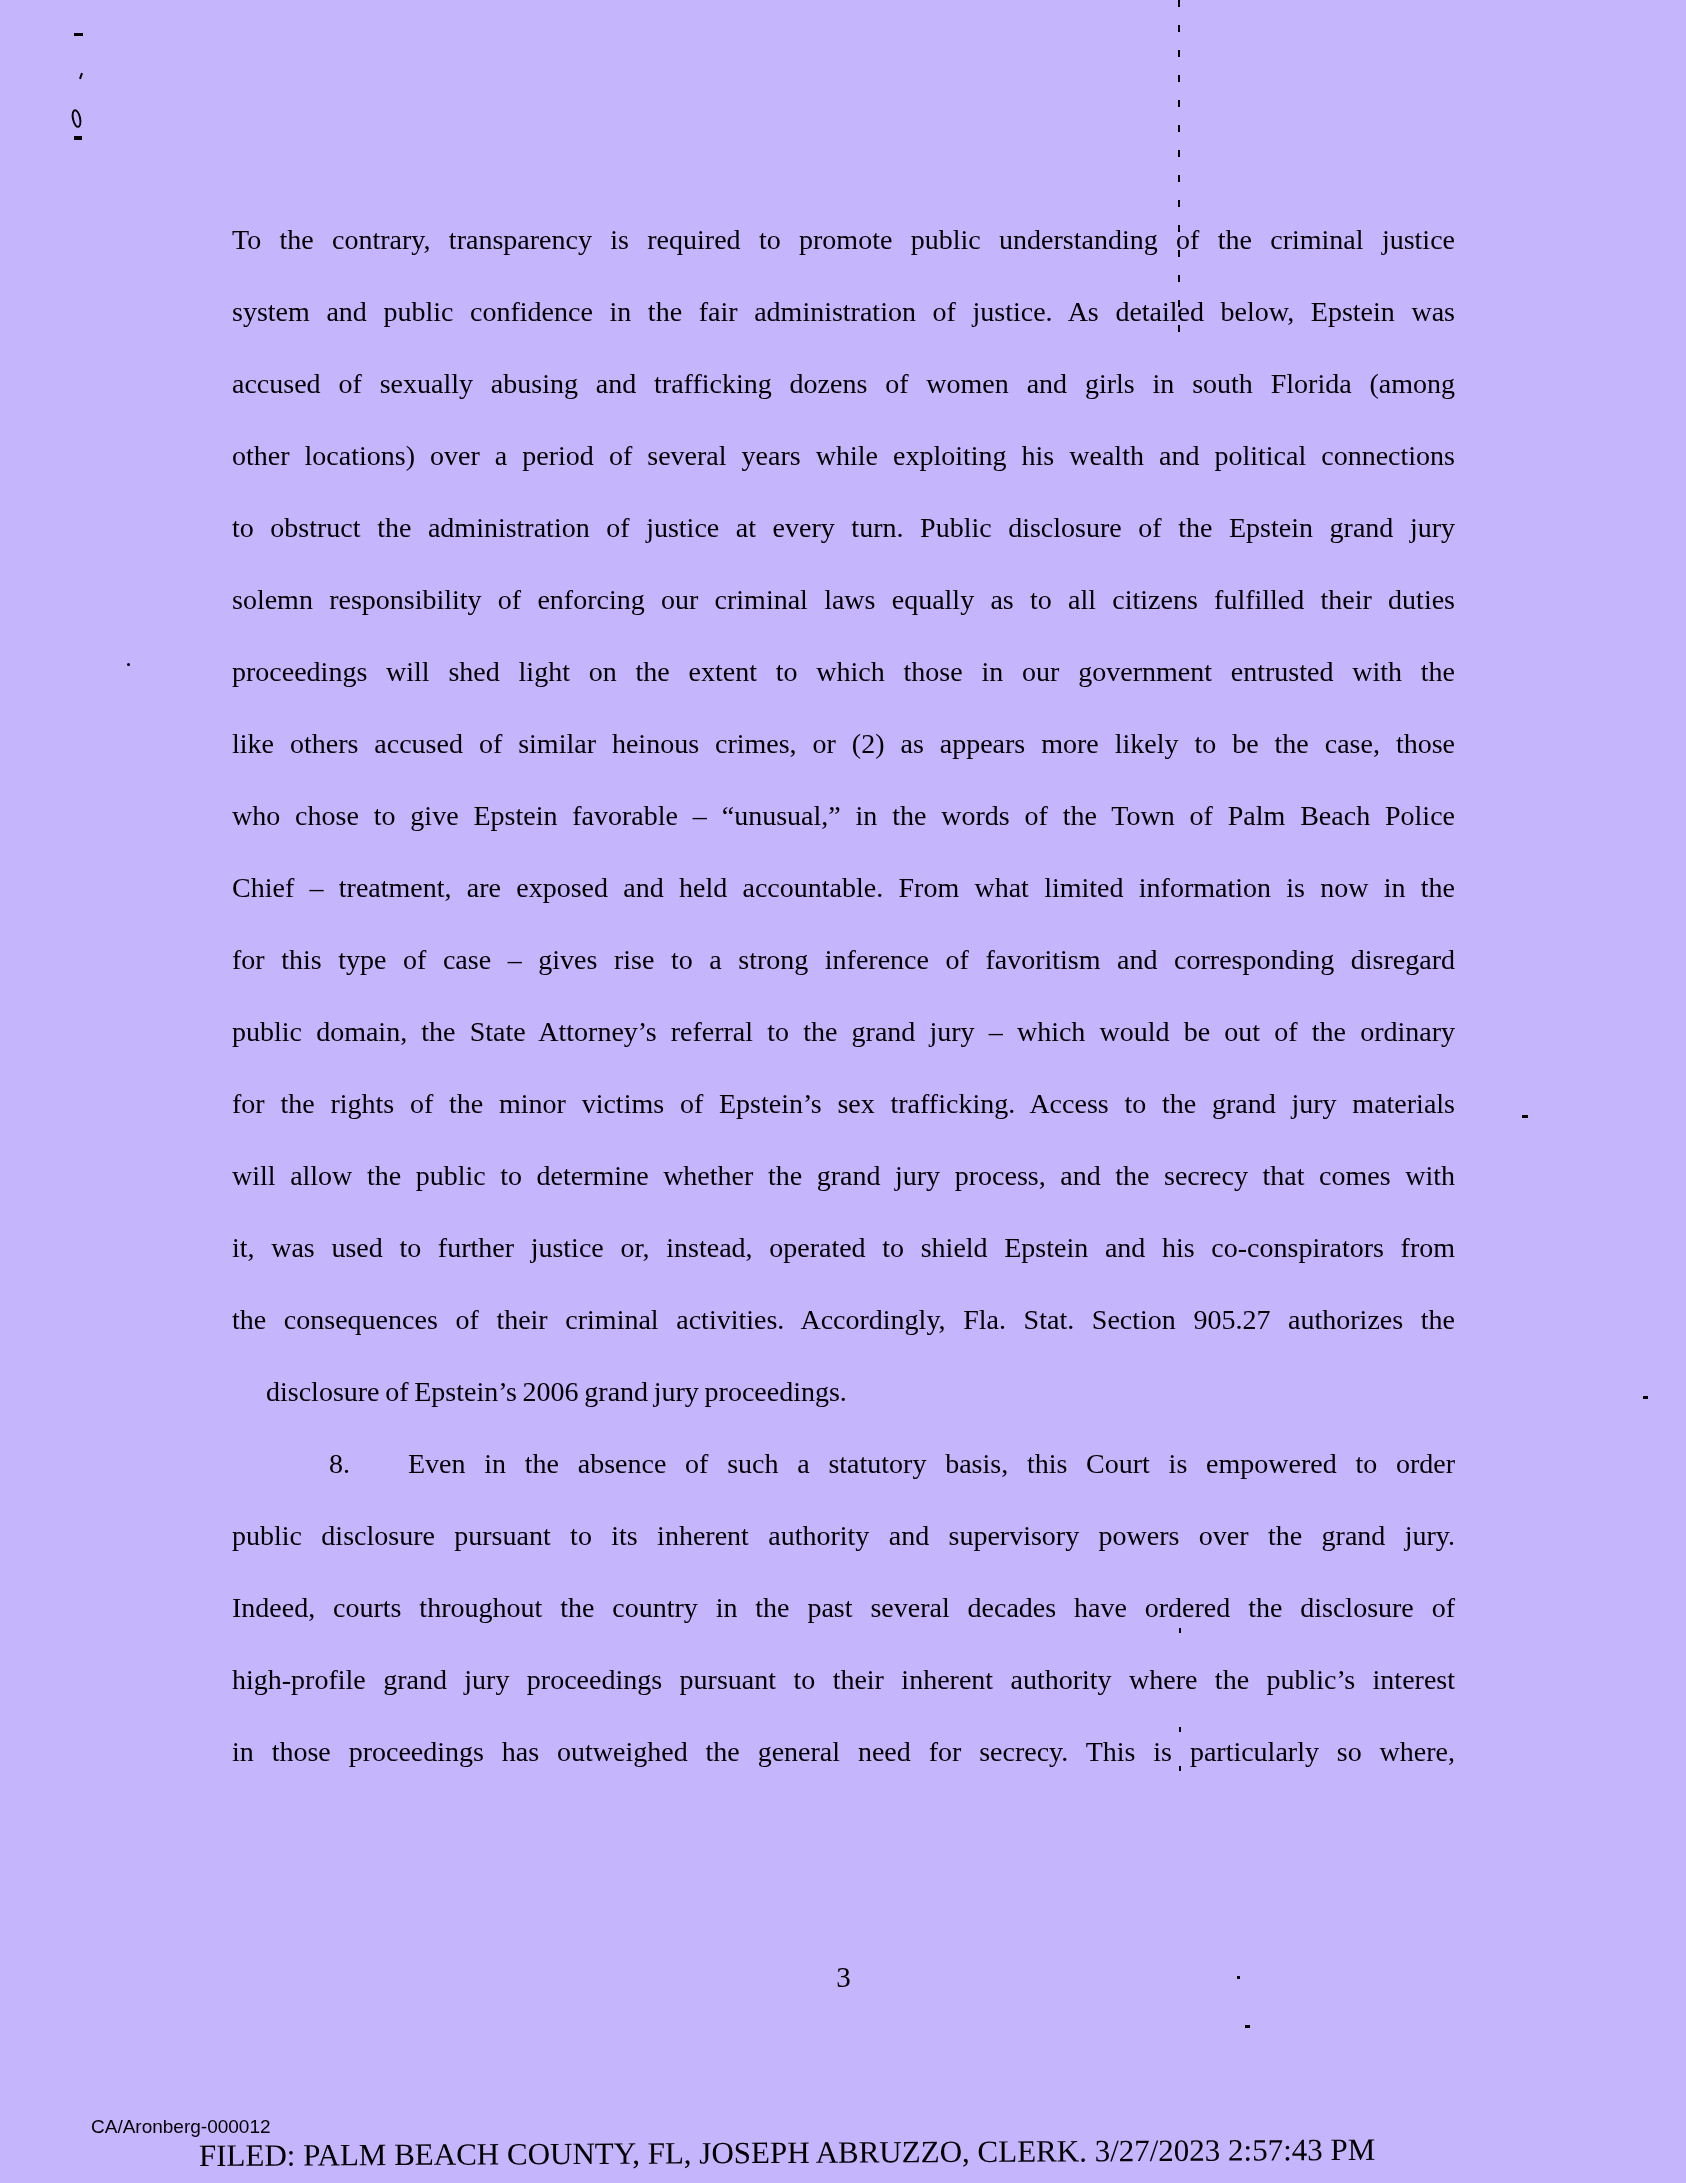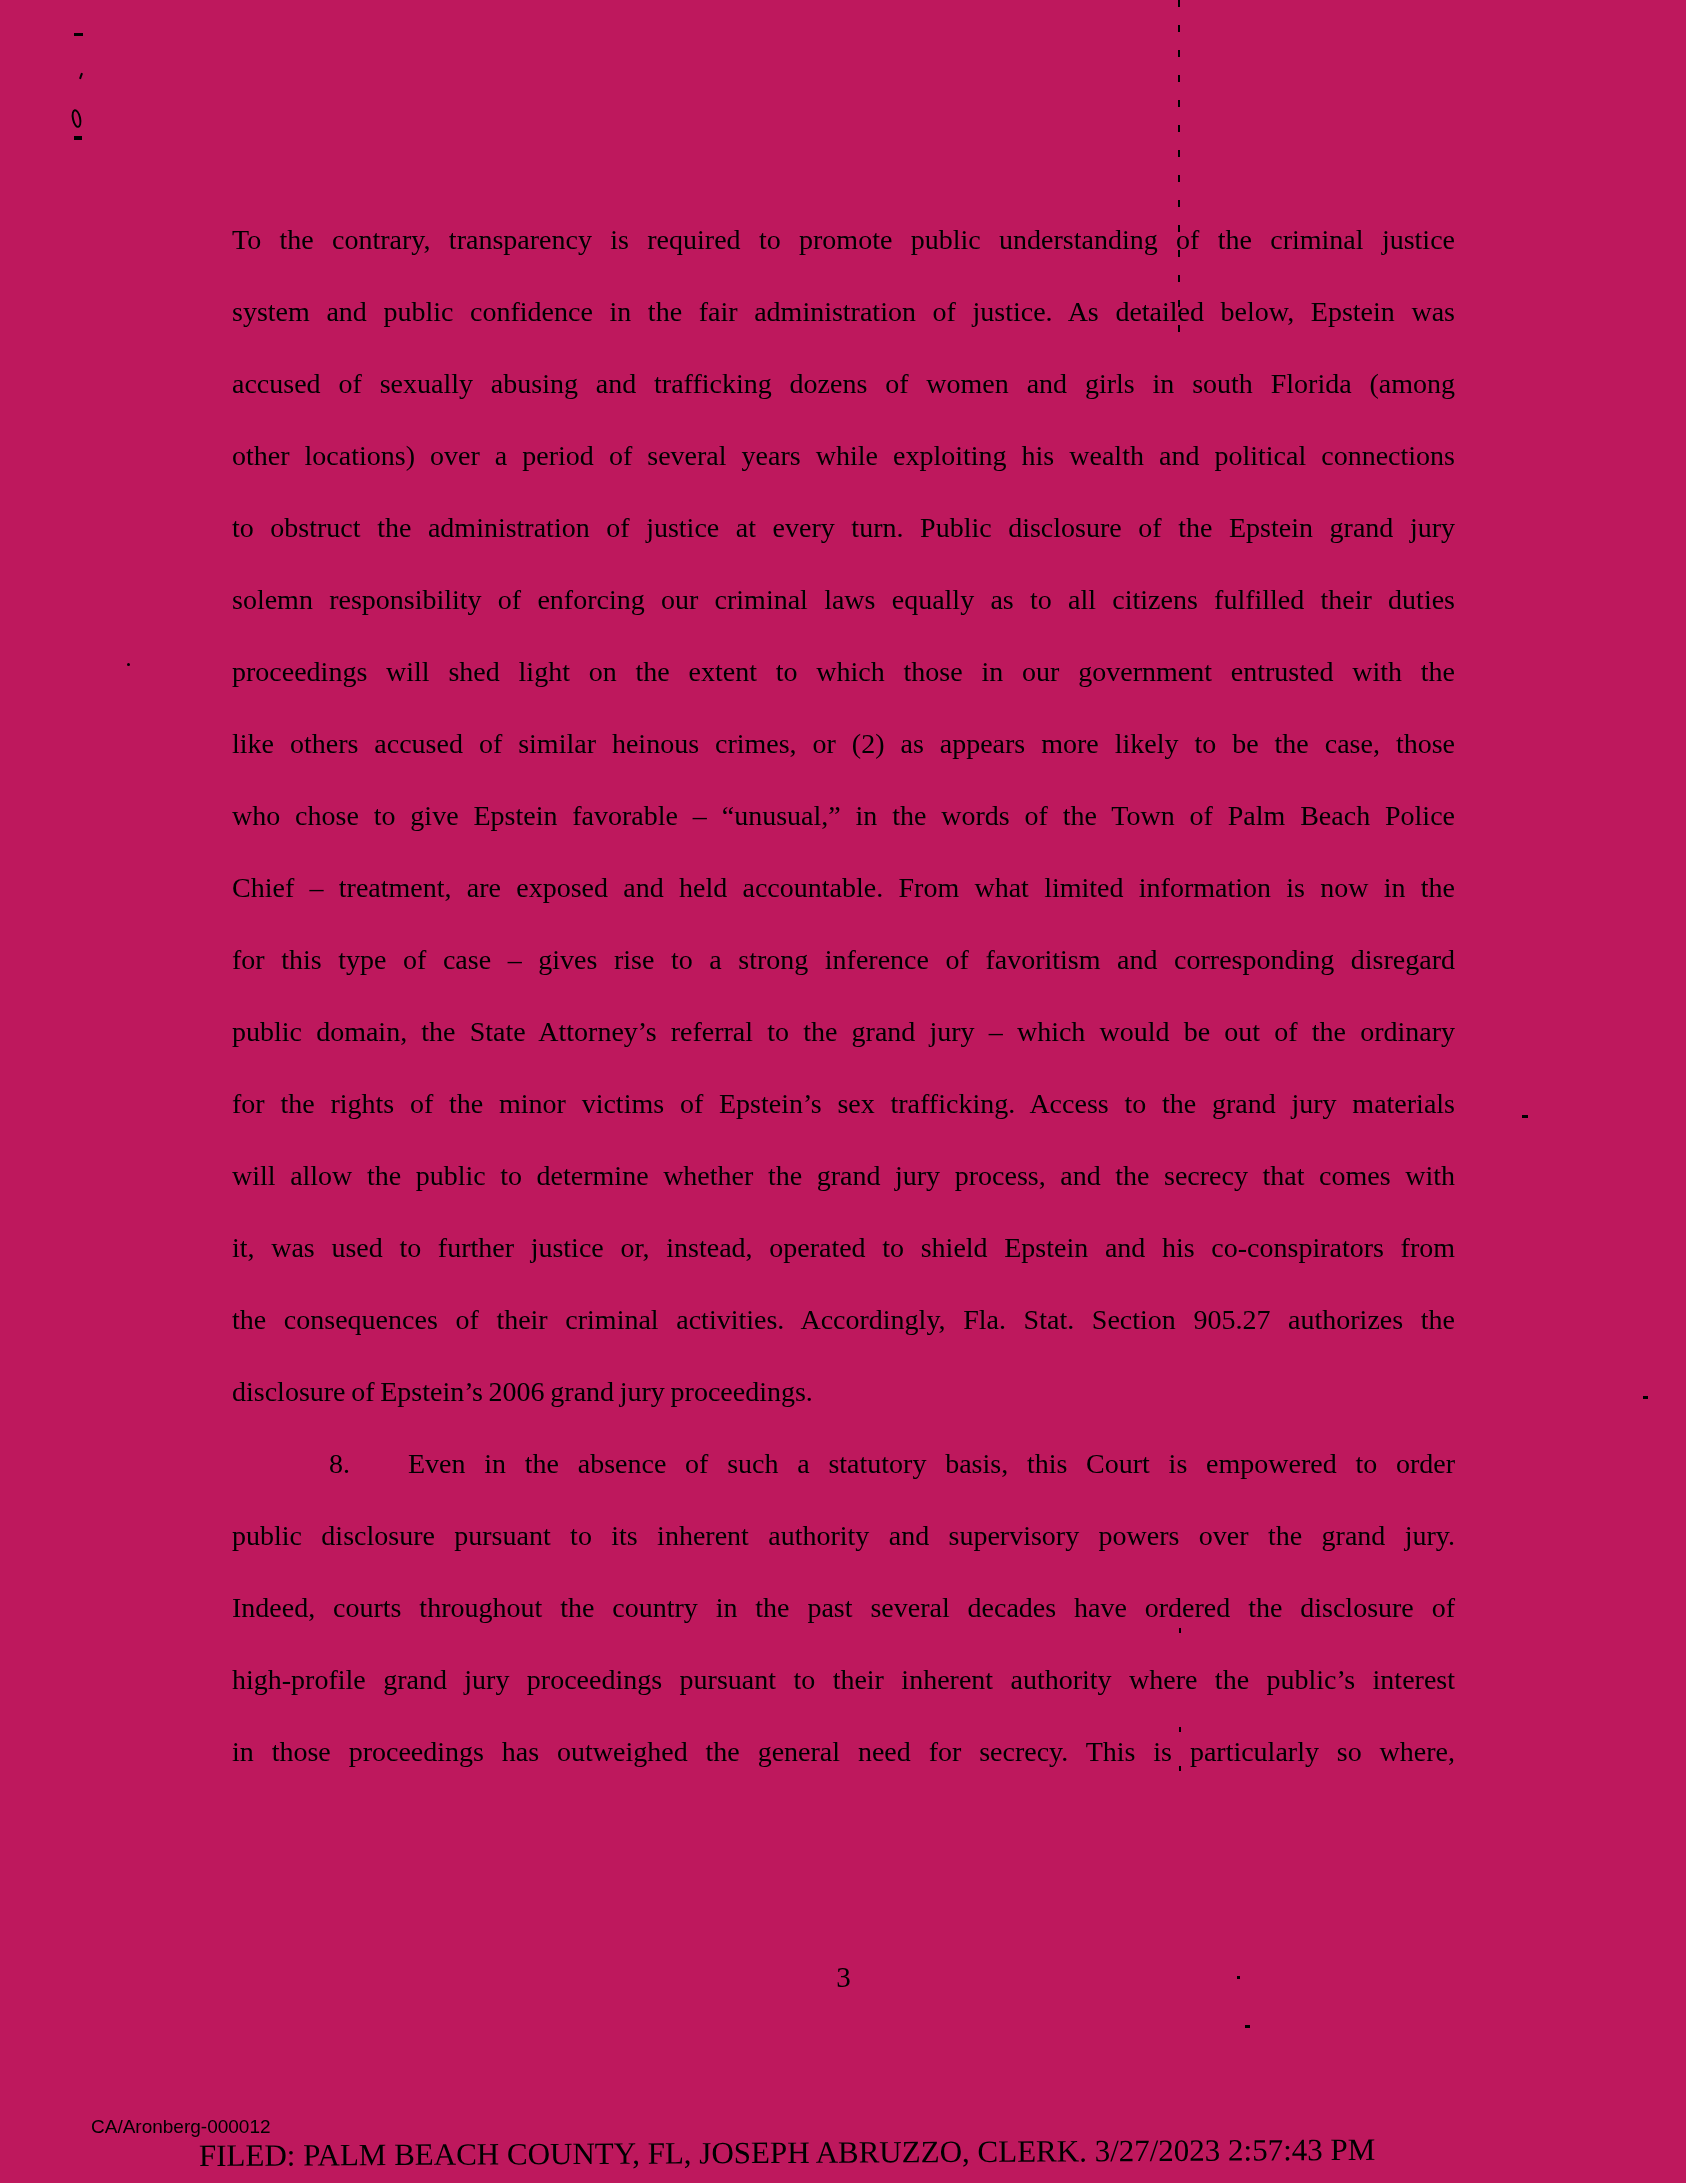--- a/index.html
+++ b/index.html
@@ -4,21 +4,21 @@
 <style>
   html, body {
     margin: 0;
     padding: 0;
     background: #e8e8e8;
   }
   .page {
     position: relative;
     width: 1687px;
     height: 2183px;
-    background: #be185d;
+    background: #c4b5fd;
     color: #000;
     font-family: "Liberation Serif", serif;
     overflow: hidden;
   }
   
   .text-block {
     position: absolute;
     left: 232px;
     top: 204px;
     width: 1223px;
@@ -29,20 +29,21 @@
     height: 72px;
     line-height: 72px;
     text-align: justify;
     text-align-last: justify;
     word-spacing: -1.3px;
     white-space: normal;
     overflow: visible;
   }
   .line.endline {
     text-align-last: left;
+    margin-left: 34px;
   }
   .spacer {
     display: inline-block;
     height: 0.7px;
   }
   .spacer.ind { width: 97px; }
   .spacer.tab { width: 58px; }
 
   
   .page-number {

